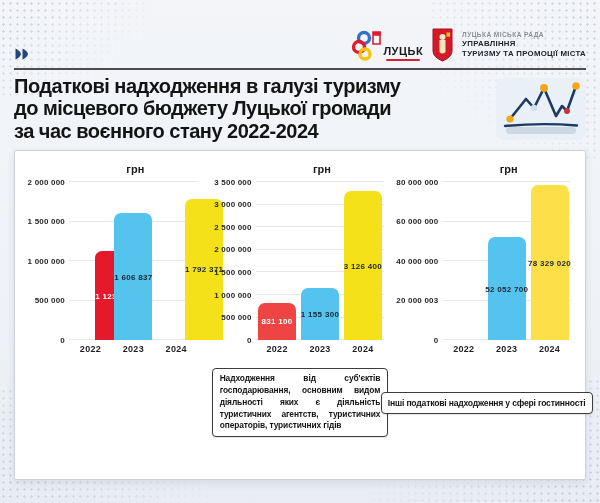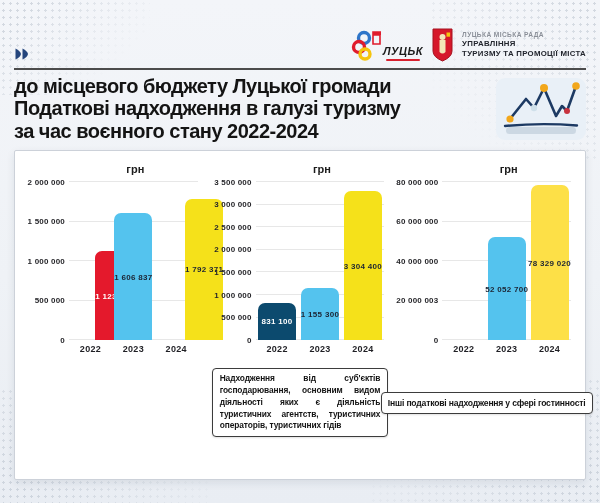--- a/index.html
+++ b/index.html
@@ -22,21 +22,21 @@
   .dots-br{right:0;bottom:0;width:230px;height:125px;
         -webkit-mask-image:linear-gradient(315deg,#000 12%,transparent 78%);
         mask-image:linear-gradient(315deg,#000 12%,transparent 78%);}
 
   .content{position:relative;z-index:1;}
 
   
   .header{position:relative;height:68px;}
   .chevrons{position:absolute;left:15px;top:46px;}
   .logos{position:absolute;right:14px;top:28px;display:flex;align-items:center;gap:9px;}
-  .lutsk-logo{display:flex;align-items:flex-end;gap:2px;font-style:italic;}
+  .lutsk-logo{display:flex;align-items:flex-end;gap:2px;}
   .lutsk-text{display:flex;flex-direction:column;align-items:center;line-height:1;}
   .lutsk-wordmark{font-size:11px;font-weight:800;color:#1a1a1a;letter-spacing:.5px;}
   .lutsk-tagline{width:34px;height:2px;background:#d8212f;border-radius:1px;margin-top:2px;}
   .org-text{line-height:1.25;}
   .org-small{font-size:6.6px;color:#8a8f98;letter-spacing:.4px;font-weight:700;}
   .org-bold{font-size:7.8px;color:#23262e;font-weight:800;letter-spacing:.3px;}
 
   .divider{margin:0 14px;border-top:2px solid #4c4c4c;}
 
   
@@ -109,22 +109,22 @@
           <div class="org-bold">УПРАВЛІННЯ</div>
           <div class="org-bold">ТУРИЗМУ ТА ПРОМОЦІЇ МІСТА</div>
         </div>
       </div>
     </div>
 
     <div class="divider"></div>
 
     <div class="title-row">
       <div class="main-title">
+        <div>Податкові надходження в галузі туризму</div>
         <div>до місцевого бюджету Луцької громади</div>
-        <div>Податкові надходження в галузі туризму</div>
         <div>за час воєнного стану 2022-2024</div>
       </div>
       <div class="doodle-box">
         <svg width="90" height="62" viewBox="0 0 90 62">
           <rect x="10" y="49" width="70" height="7" rx="3.5" fill="#c4d2dd" opacity=".8"></rect>
           <path d="M9 48 Q45 44.5 81 47.5" fill="none" stroke="#1d3a63" stroke-width="2.4" stroke-linecap="round"></path>
           <polyline points="14,41 30,21 38,30 48,10 60,38 66,28 71,33 80,8" fill="none" stroke="#1d3a63" stroke-width="2.6" stroke-linejoin="round" stroke-linecap="round"></polyline>
           <circle cx="14" cy="41" r="3.6" fill="#f2a71b"></circle>
           <circle cx="48" cy="10" r="4" fill="#f2a71b"></circle>
           <circle cx="38" cy="30" r="3.2" fill="#cfe0ea"></circle>
@@ -174,30 +174,30 @@
             <div class="gridline" style="bottom: 42.8571%;"></div>
             <div class="ytick" style="bottom: calc(42.8571% - 4.5px);">1 500 000</div>
             <div class="gridline" style="bottom: 57.1429%;"></div>
             <div class="ytick" style="bottom: calc(57.1429% - 4.5px);">2 000 000</div>
             <div class="gridline" style="bottom: 71.4286%;"></div>
             <div class="ytick" style="bottom: calc(71.4286% - 4.5px);">2 500 000</div>
             <div class="gridline" style="bottom: 85.7143%;"></div>
             <div class="ytick" style="bottom: calc(85.7143% - 4.5px);">3 000 000</div>
             <div class="gridline" style="bottom: 100%;"></div>
             <div class="ytick" style="bottom: calc(100% - 4.5px);">3 500 000</div>
-            <div class="bar" style="left: calc(16.6667% - 19px); height: 23.7457%; background: #0c4a6e;">
+            <div class="bar" style="left: calc(16.6667% - 19px); height: 23.7457%; background: #ef4444;">
               <div class="bar-label" style="color: rgb(255, 255, 255);">831 100</div>
             </div>
             <div class="xtick" style="left: 16.6667%;">2022</div>
             <div class="bar" style="left: calc(50% - 19px); height: 33.0086%; background: rgb(84, 195, 238);">
               <div class="bar-label" style="color: rgb(28, 36, 51);">1 155 300</div>
             </div>
             <div class="xtick" style="left: 50%;">2023</div>
             <div class="bar" style="left: calc(83.3333% - 19px); height: 94.4114%; background: rgb(245, 225, 26);">
-              <div class="bar-label" style="color: rgb(28, 36, 51);">3 304 400</div>
+              <div class="bar-label" style="color: rgb(28, 36, 51);">3 126 400</div>
             </div>
             <div class="xtick" style="left: 83.3333%;">2024</div>
           </div>
         <div class="caption-wrap">
           <div class="caption wide">Надходження від суб'єктів господарювання, основним видом діяльності яких є діяльність туристичних агентств, туристичних операторів, туристичних гідів</div>
         </div>
       </section>
       <section class="chart-col">
         <h3 class="chart-title">грн</h3>
         <div class="plot-area">

